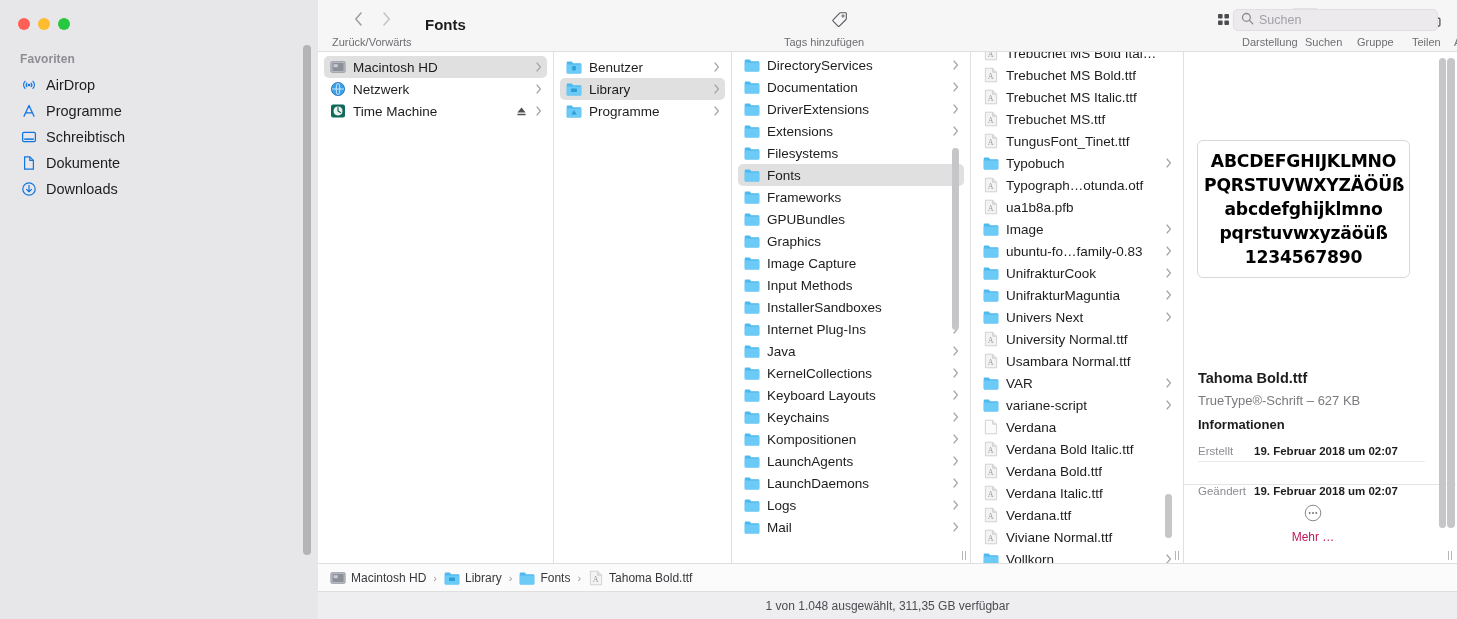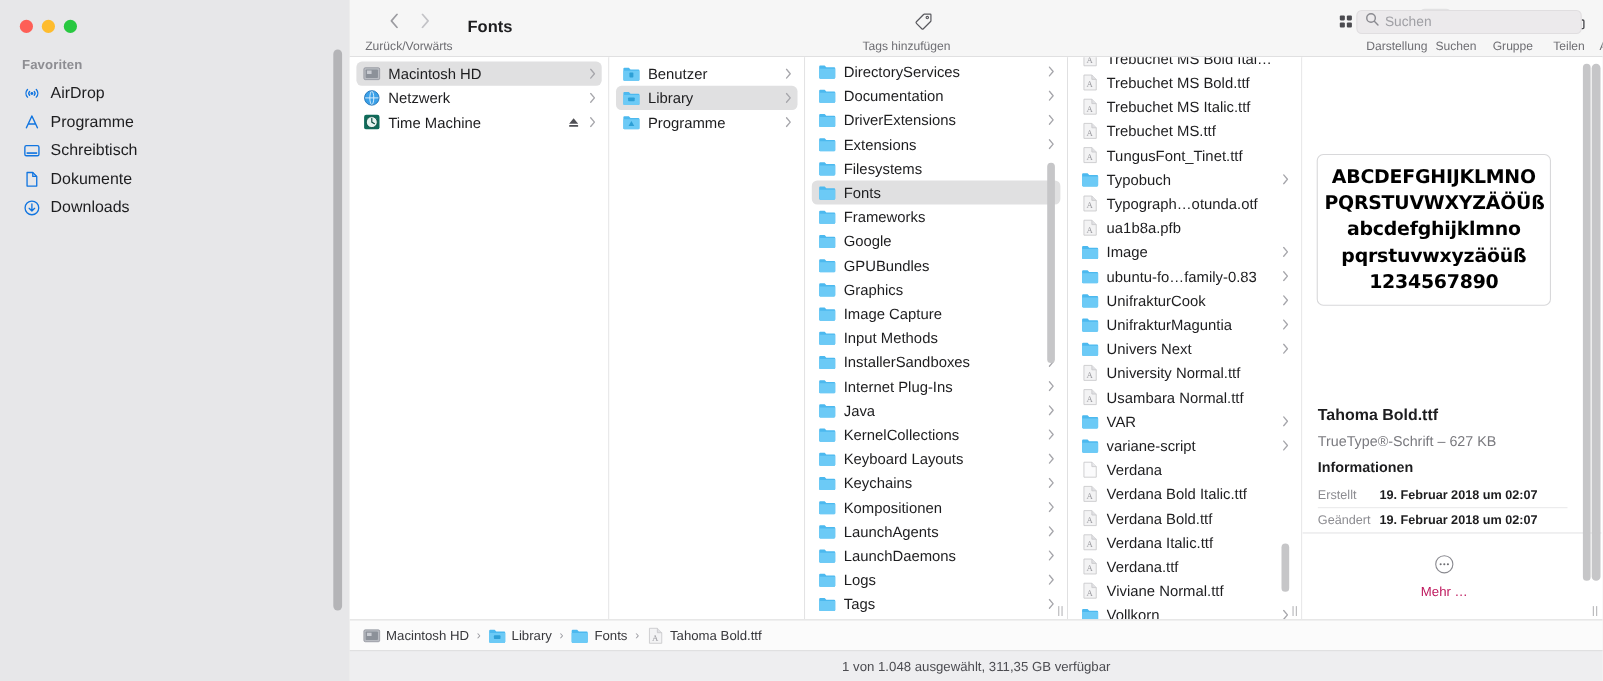--- a/index.html
+++ b/index.html
@@ -158,21 +158,21 @@
     font-size: 13px; font-weight: 700; color: #1d1d1f;
   }
   .pv-row {
     position: absolute; left: 14px; width: 227px; height: 22px;
     display: flex; align-items: center;
     border-bottom: 1px solid #eaeaec;
   }
   .pv-row .k { font-size: 11.5px; color: #8c8c91; width: 56px; }
   .pv-row .v { font-size: 11.5px; font-weight: 700; color: #1d1d1f; }
   #pv-r1 { top: 388px; }
-  #pv-r2 { top: 410px; }
+  #pv-r2 { top: 428px; }
   #pv-divider { position: absolute; left: 0; top: 432px; width: 272px; height: 1px; background: #e4e4e6; }
   #pv-more {
     position: absolute; left: 0; top: 452px; width: 258px;
     display: flex; flex-direction: column; align-items: center; gap: 4px;
   }
   #pv-more .mlbl { font-size: 12px; color: #be185d; }
 
   
   #pathbar {
     position: absolute; left: 0; top: 563px; width: 1139px; height: 28px;
@@ -599,35 +599,20 @@
                 </svg>
               </span>
       </div>
             <div class="row" style="height:22px">
         <span class="ico">
                 <svg width="16" height="14" viewBox="0 0 16 14">
   <path d="M.7 2.6a1 1 0 0 1 1-1h4l1.5 1.6h7.1a1 1 0 0 1 1 1v8.3a1 1 0 0 1-1 1H1.7a1 1 0 0 1-1-1z" fill="#4cb9ef"></path>
   <path d="M.7 4.4h14.6v8.1a1 1 0 0 1-1 1H1.7a1 1 0 0 1-1-1z" fill="#6ccaf6"></path>
                 </svg>
               </span>
-        <span class="nm">Google</span>
-
-        <span class="chev">
-                <svg width="6" height="10" viewBox="0 0 6 10">
-      <path d="M1 1 4.4 5 1 9" fill="none" stroke="#a6a6ab" stroke-width="1.2" stroke-linecap="round" stroke-linejoin="round"></path>
-                </svg>
-              </span>
-      </div>
-            <div class="row" style="height:22px">
-        <span class="ico">
-                <svg width="16" height="14" viewBox="0 0 16 14">
-  <path d="M.7 2.6a1 1 0 0 1 1-1h4l1.5 1.6h7.1a1 1 0 0 1 1 1v8.3a1 1 0 0 1-1 1H1.7a1 1 0 0 1-1-1z" fill="#4cb9ef"></path>
-  <path d="M.7 4.4h14.6v8.1a1 1 0 0 1-1 1H1.7a1 1 0 0 1-1-1z" fill="#6ccaf6"></path>
-                </svg>
-              </span>
         <span class="nm">GPUBundles</span>
 
         <span class="chev">
                 <svg width="6" height="10" viewBox="0 0 6 10">
       <path d="M1 1 4.4 5 1 9" fill="none" stroke="#a6a6ab" stroke-width="1.2" stroke-linecap="round" stroke-linejoin="round"></path>
                 </svg>
               </span>
       </div>
             <div class="row" style="height:22px">
         <span class="ico">
@@ -824,21 +809,21 @@
                 </svg>
               </span>
       </div>
             <div class="row" style="height:22px">
         <span class="ico">
                 <svg width="16" height="14" viewBox="0 0 16 14">
   <path d="M.7 2.6a1 1 0 0 1 1-1h4l1.5 1.6h7.1a1 1 0 0 1 1 1v8.3a1 1 0 0 1-1 1H1.7a1 1 0 0 1-1-1z" fill="#4cb9ef"></path>
   <path d="M.7 4.4h14.6v8.1a1 1 0 0 1-1 1H1.7a1 1 0 0 1-1-1z" fill="#6ccaf6"></path>
                 </svg>
               </span>
-        <span class="nm">Tags</span>
+        <span class="nm">Mail</span>
 
         <span class="chev">
                 <svg width="6" height="10" viewBox="0 0 6 10">
       <path d="M1 1 4.4 5 1 9" fill="none" stroke="#a6a6ab" stroke-width="1.2" stroke-linecap="round" stroke-linejoin="round"></path>
                 </svg>
               </span>
       </div>
           </div>
         <div class="colscroll" id="sc3" style="top: 96px; height: 182px; right: 11px;"></div>
         <div class="colgrip" style="right:2px">

